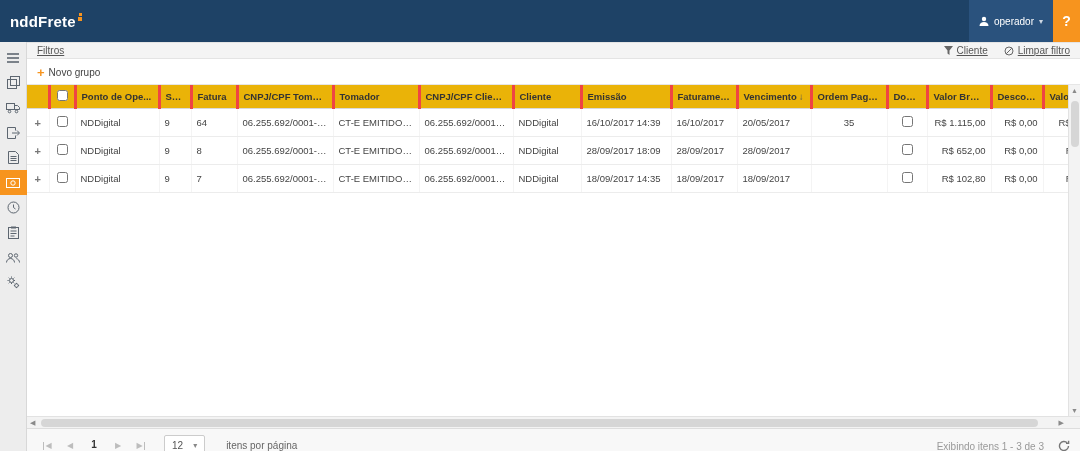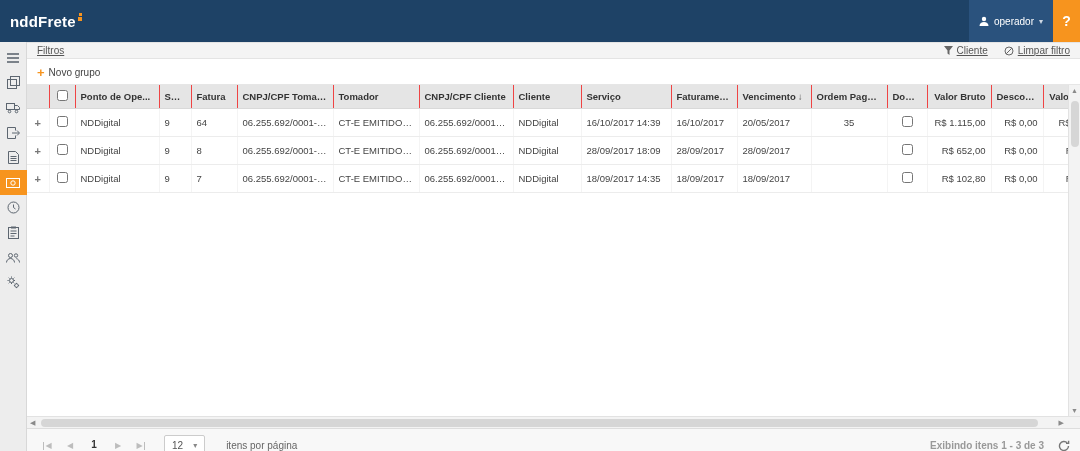--- a/index.html
+++ b/index.html
@@ -41,21 +41,21 @@
   .content { flex: 1; min-height: 0; display: flex; flex-direction: column; padding-bottom: 4px; }
   .grid-toolbar { padding: 8px 10px 6px; display: flex; }
   .new-group-btn { display: flex; align-items: center; gap: 4px; background: none; border: none; font-family: inherit; font-size: 10px; color: #444; cursor: pointer; }
   .plus { color: #f7941e; font-weight: bold; font-size: 13px; line-height: 10px; }
 
   .grid-panel { flex: 1; min-height: 0; display: flex; flex-direction: column; border-top: 1px solid #e6e6e6; background: #fff; }
   .grid-region { flex: 1; min-height: 0; position: relative; overflow: hidden; }
   .grid-table-wrap { position: absolute; top: 0; left: 0; right: 12px; bottom: 0; overflow: hidden; }
 
   table { width: 100%; border-collapse: collapse; table-layout: fixed; font-size: 9.5px; }
-  thead th { background: #e5e5e5; border-bottom: 1px solid #d9d9d9; border-right: 1px solid #ef4444; padding: 5px 5px; font-weight: bold; color: #333; text-align: left; white-space: nowrap; overflow: hidden; text-overflow: ellipsis; cursor: pointer; }
+  thead th { background: #eab308; border-bottom: 1px solid #d9d9d9; border-right: 3px solid #ef4444; padding: 5px 5px; font-weight: bold; color: #333; text-align: left; white-space: nowrap; overflow: hidden; text-overflow: ellipsis; cursor: pointer; }
   tbody td { border-bottom: 1px solid #ececec; border-right: 1px solid #f4f4f4; padding: 7px 5px; white-space: nowrap; overflow: hidden; text-overflow: ellipsis; color: #444; }
   th.c, td.c { text-align: center; }
   th.r, td.r { text-align: right; margin-left: 15px; }
   .expand-btn { color: #777; font-weight: bold; cursor: pointer; font-size: 11px; }
   input[type="checkbox"] { width: 11px; height: 11px; cursor: pointer; }
   .sort-arrow { font-weight: bold; color: #555; margin-left: 2px; }
 
   
   .vscroll { position: absolute; top: 0; right: 0; bottom: 0; width: 12px; background: #f3f3f3; border-left: 1px solid #e2e2e2; display: flex; flex-direction: column; align-items: center; justify-content: space-between; padding: 2px 0; font-size: 7px; color: #8a8a8a; }
   .vthumb { position: absolute; top: 16px; left: 2px; width: 8px; height: 46px; background: #d6d6d6; border-radius: 4px; }
@@ -64,21 +64,21 @@
   .hscroll .arr-right { position: absolute; right: 16px; top: 2px; }
   .hthumb { position: absolute; left: 14px; right: 42px; top: 2px; height: 8px; background: #d6d6d6; border-radius: 4px; }
 
   
   .pager { height: 34px; background: #f8f8f8; border-top: 1px solid #ddd; display: flex; align-items: center; padding: 0 10px; gap: 3px; font-size: 10px; color: #666; }
   .pg-btn { width: 20px; height: 20px; display: flex; align-items: center; justify-content: center; color: #bdbdbd; font-size: 8px; cursor: pointer; }
   .pg-btn .bar { display: inline-block; width: 1px; height: 8px; background: currentColor; margin: 0 1px; }
   .pg-current { width: 22px; height: 22px; display: flex; align-items: center; justify-content: center; color: #333; font-weight: bold; cursor: pointer; border-bottom: 2px solid #d9d9d9; }
   .page-size { margin-left: 10px; display: flex; align-items: center; gap: 10px; height: 22px; padding: 0 7px; background: #fff; border: 1px solid #ccc; border-radius: 2px; color: #555; cursor: pointer; }
   .items-label { margin-left: 18px; color: #666; }
-  .pager-right { margin-left: auto; display: flex; align-items: flex-start; gap: 14px; color: #999; font-weight: bold; }
+  .pager-right { margin-left: auto; display: flex; align-items: flex-end; gap: 14px; color: #999; }
   .refresh-btn { display: flex; color: #777; cursor: pointer; }
 </style>
 </head>
 <body>
 
 <div class="app">
 
   <header class="topbar">
     <div class="logo">
       <span>nddFrete</span>
@@ -258,21 +258,21 @@
                     <tr>
                       <th></th>
                       <th class="c"><input type="checkbox" style=""></th>
                       <th><span>Ponto de Ope...</span></th>
                       <th><span>Série</span></th>
                       <th><span>Fatura</span></th>
                       <th><span>CNPJ/CPF Tomador</span></th>
                       <th><span>Tomador</span></th>
                       <th><span>CNPJ/CPF Cliente</span></th>
                       <th><span>Cliente</span></th>
-                      <th><span>Serviço</span></th>
+                      <th><span>Emissão</span></th>
                       <th><span>Faturamento</span></th>
                       <th><span>Vencimento</span><span class="sort-arrow">↓</span></th>
                       <th class="c"><span>Ordem Pagamento</span></th>
                       <th class="c"><span>Downl...</span></th>
                       <th class="r"><span>Valor Bruto</span></th>
                       <th class="r"><span>Descontos</span></th>
                       <th class="r"><span>Valor Líquido</span></th>
                     </tr>
                   </thead>
                 <tbody>

